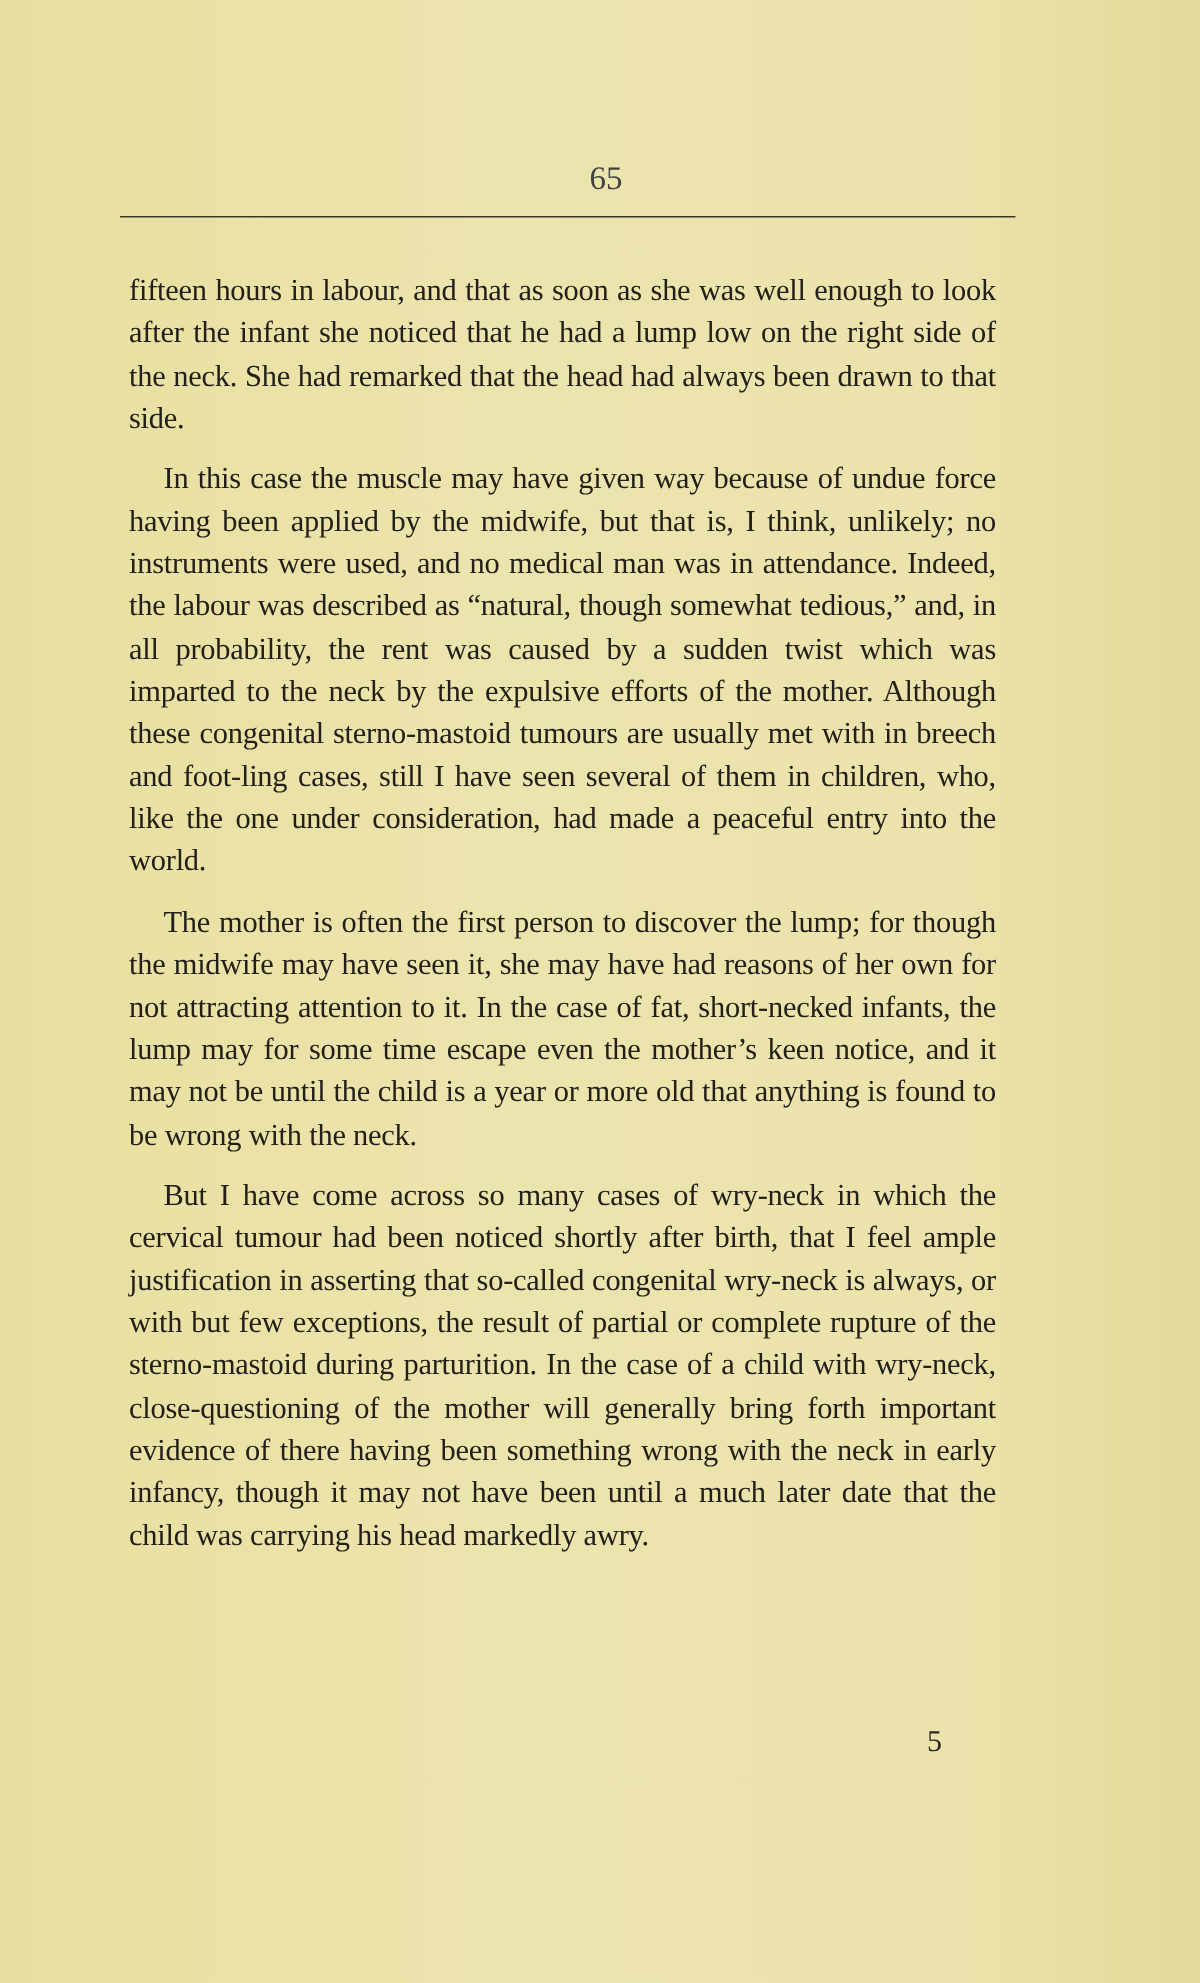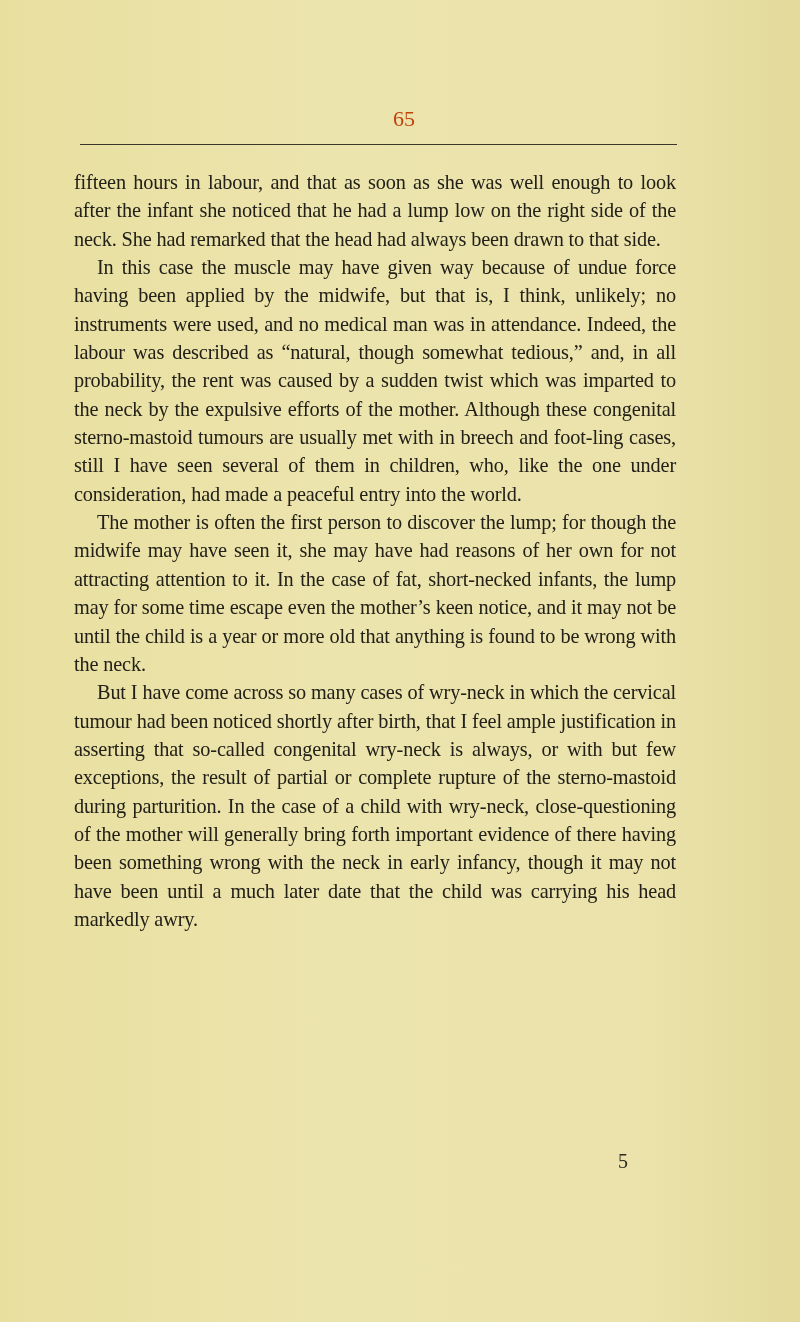--- a/index.html
+++ b/index.html
@@ -13,21 +13,21 @@
       font-family: "Liberation Serif", "DejaVu Serif", serif;
       color: #222018;
     }
     .page-number-top {
       position: absolute;
       top: 106px;
       left: 0;
       width: 800px;
       text-align: center;
       font-size: 22px;
-      color: #c2410c;
+      color: #404040;
       padding-left: 8px;
       box-sizing: border-box;
     }
     .header-rule {
       position: absolute;
       top: 144px;
       left: 80px;
       width: 597px;
       height: 0;
       border-top: 1.5px solid #3a362a;
@@ -35,21 +35,21 @@
     .body-text {
       position: absolute;
       top: 168px;
       left: 74px;
       width: 602px;
       font-size: 20.3px;
       line-height: 28.35px;
       letter-spacing: -0.15px;
     }
     .para {
-      margin: 0;
+      margin: 12px;
       text-align: justify;
       text-indent: 23px;
     }
     .para.first { text-indent: 0; }
     .signature {
       position: absolute;
       top: 1150px;
       left: 618px;
       font-size: 20px;
       color: #2b2920;

